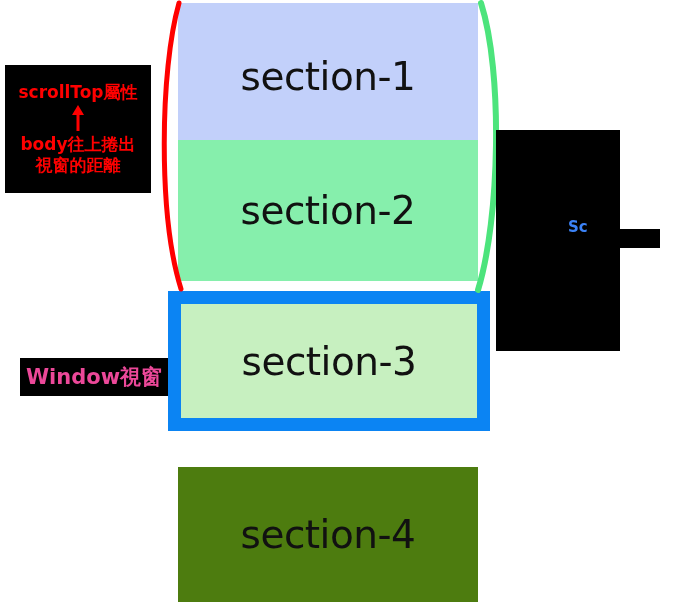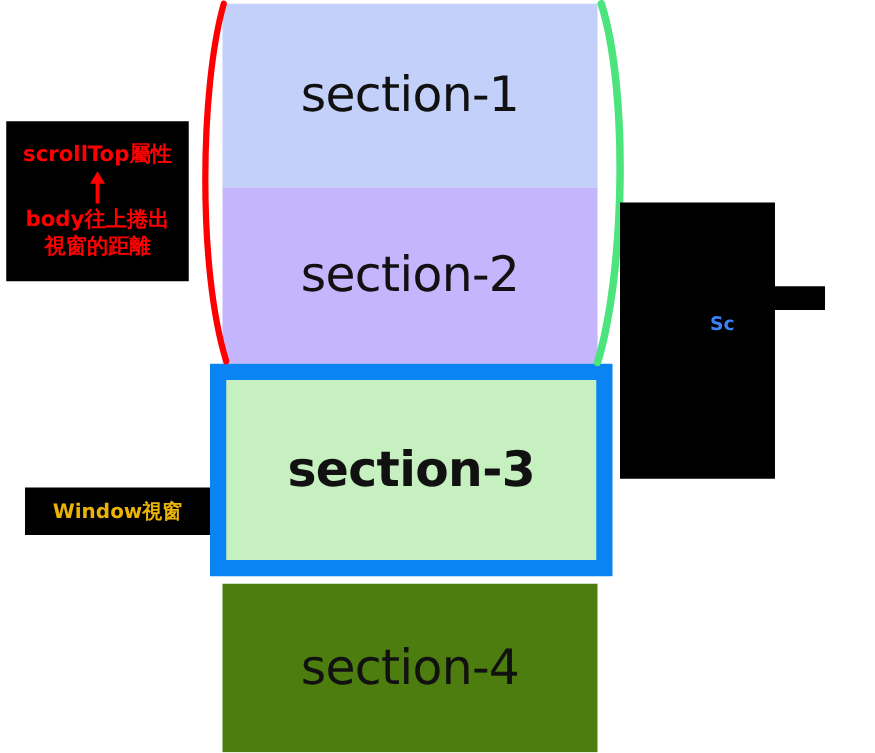--- a/index.html
+++ b/index.html
@@ -26,34 +26,33 @@
     display: flex;
     align-items: center;
     justify-content: center;
     color: #111111;
     font-size: 39px;
     font-family: "DejaVu Sans", sans-serif;
     letter-spacing: -0.5px;
     box-sizing: border-box;
   }
   #section-1 { top: 3px;   height: 147px; background: #c2d0fa; }
-  #section-2 { top: 150px; height: 141px; background: #c4b5fd; }
+  #section-2 { top: 140px; height: 141px; background: #86efac; }
   #section-4 { top: 467px; height: 135px; background: #4d7c0f; }
 
   
   #viewport-frame {
     position: absolute;
     left: 168px;
     top: 291px;
     width: 322px;
-    height: 170px;
+    height: 140px;
     background: #0b84f3;
     box-sizing: border-box;
     padding: 13px 13px 13px 13px;
-    font-weight: bold;
   }
   #section-3 {
     position: static;
     left: auto;
     width: 100%;
     height: 100%;
     background: #c7f0c0;
   }
 
   
@@ -64,21 +63,20 @@
     width: 700px;
     height: 602px;
     pointer-events: none;
   }
 
   
   .callout {
     position: absolute;
     background: #000000;
     box-sizing: border-box;
-    margin-top: 32px;
   }
 
   #scrolltop-callout {
     left: 5px;
     top: 65px;
     width: 146px;
     height: 128px;
     display: flex;
     flex-direction: column;
     align-items: center;
@@ -103,24 +101,24 @@
   #window-callout {
     left: 20px;
     top: 358px;
     width: 148px;
     height: 38px;
     display: flex;
     align-items: center;
     justify-content: center;
   }
   .callout-text-blue {
-    color: #eab308;
+    color: #ec4899;
     font-family: "DejaVu Sans", sans-serif;
     font-weight: bold;
-    font-size: 16px;
+    font-size: 21px;
     white-space: nowrap;
   }
 
   #scrollheight-callout {
     left: 496px;
     top: 130px;
     width: 124px;
     height: 221px;
     display: flex;
     align-items: center;

